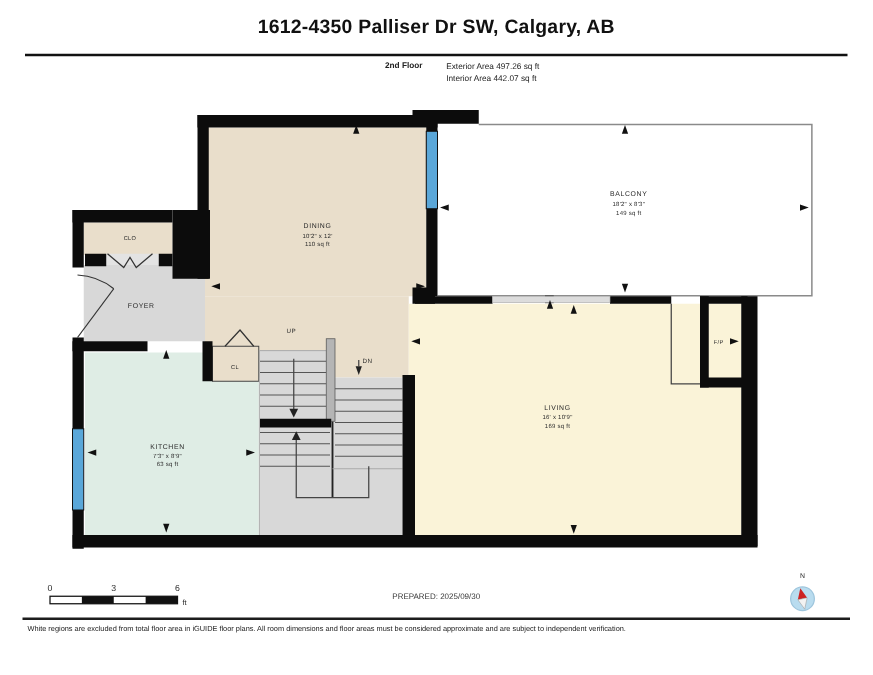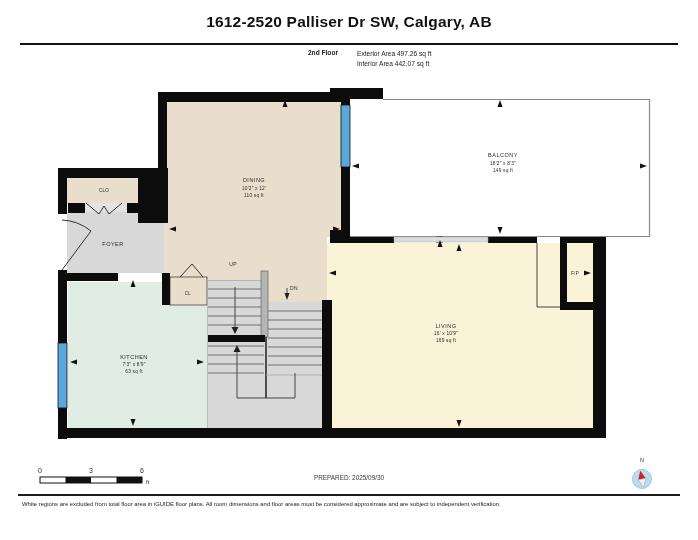--- a/index.html
+++ b/index.html
@@ -23,21 +23,21 @@
   .stair-label{font-size:5px;letter-spacing:.4px;}
   .scale-num{font-size:7px;}
   .scale-unit{font-size:6px;}
   .north-label{font-size:5.5px;}
 </style>
 </head>
 <body>
 
 <div class="page">
 
-  <div class="page-title">1612-2520 Palliser Dr SW, Calgary, AB</div>
+  <div class="page-title">1612-4350 Palliser Dr SW, Calgary, AB</div>
   <div class="title-rule"></div>
   <div class="floor-label">2nd Floor</div>
   <div class="area-lines">
     <div>Exterior Area 497.26 sq ft</div>
     <div>Interior Area 442.07 sq ft</div>
   </div>
 
   <svg class="plan-svg" width="698" height="540" viewBox="0 0 698 540">
 
     <g>

